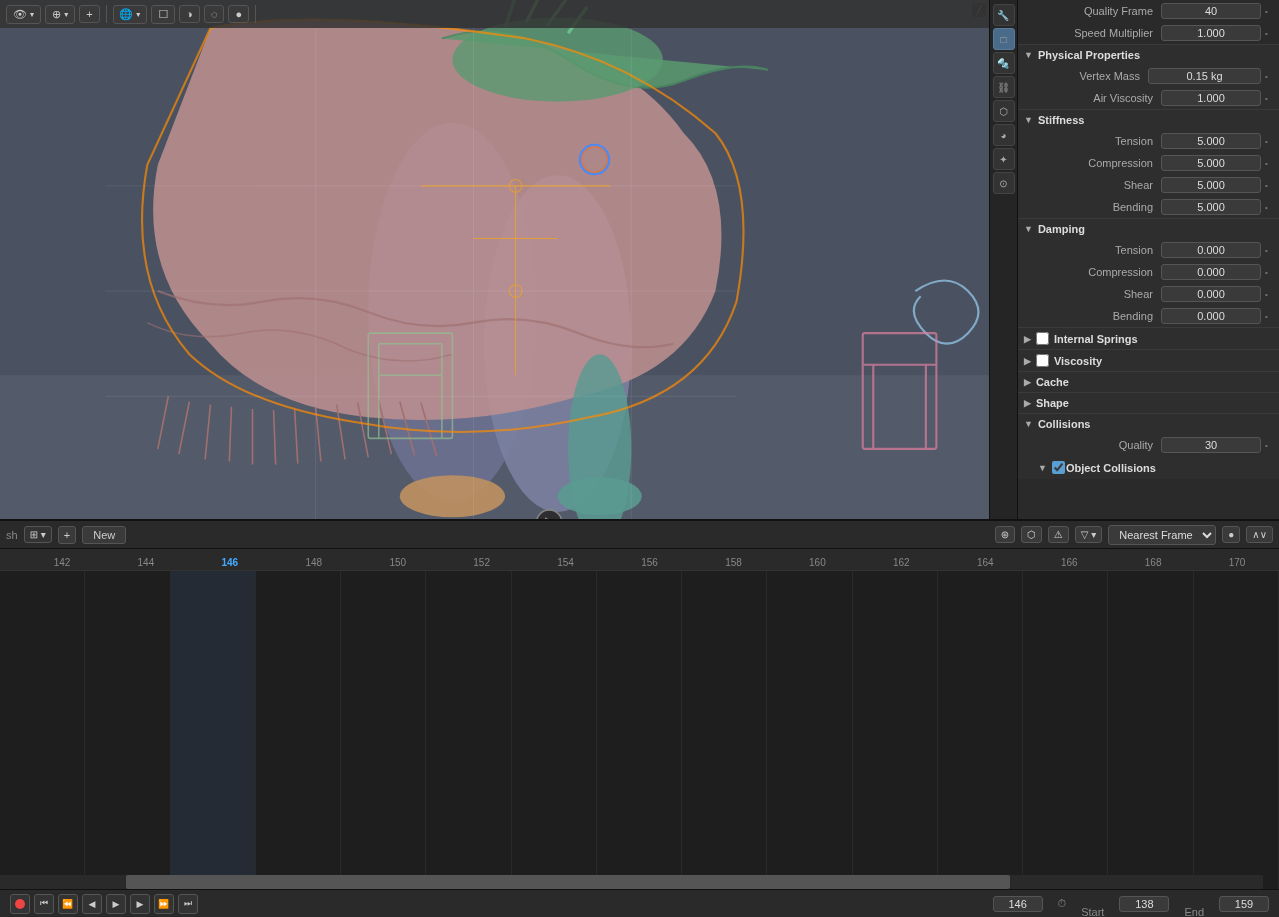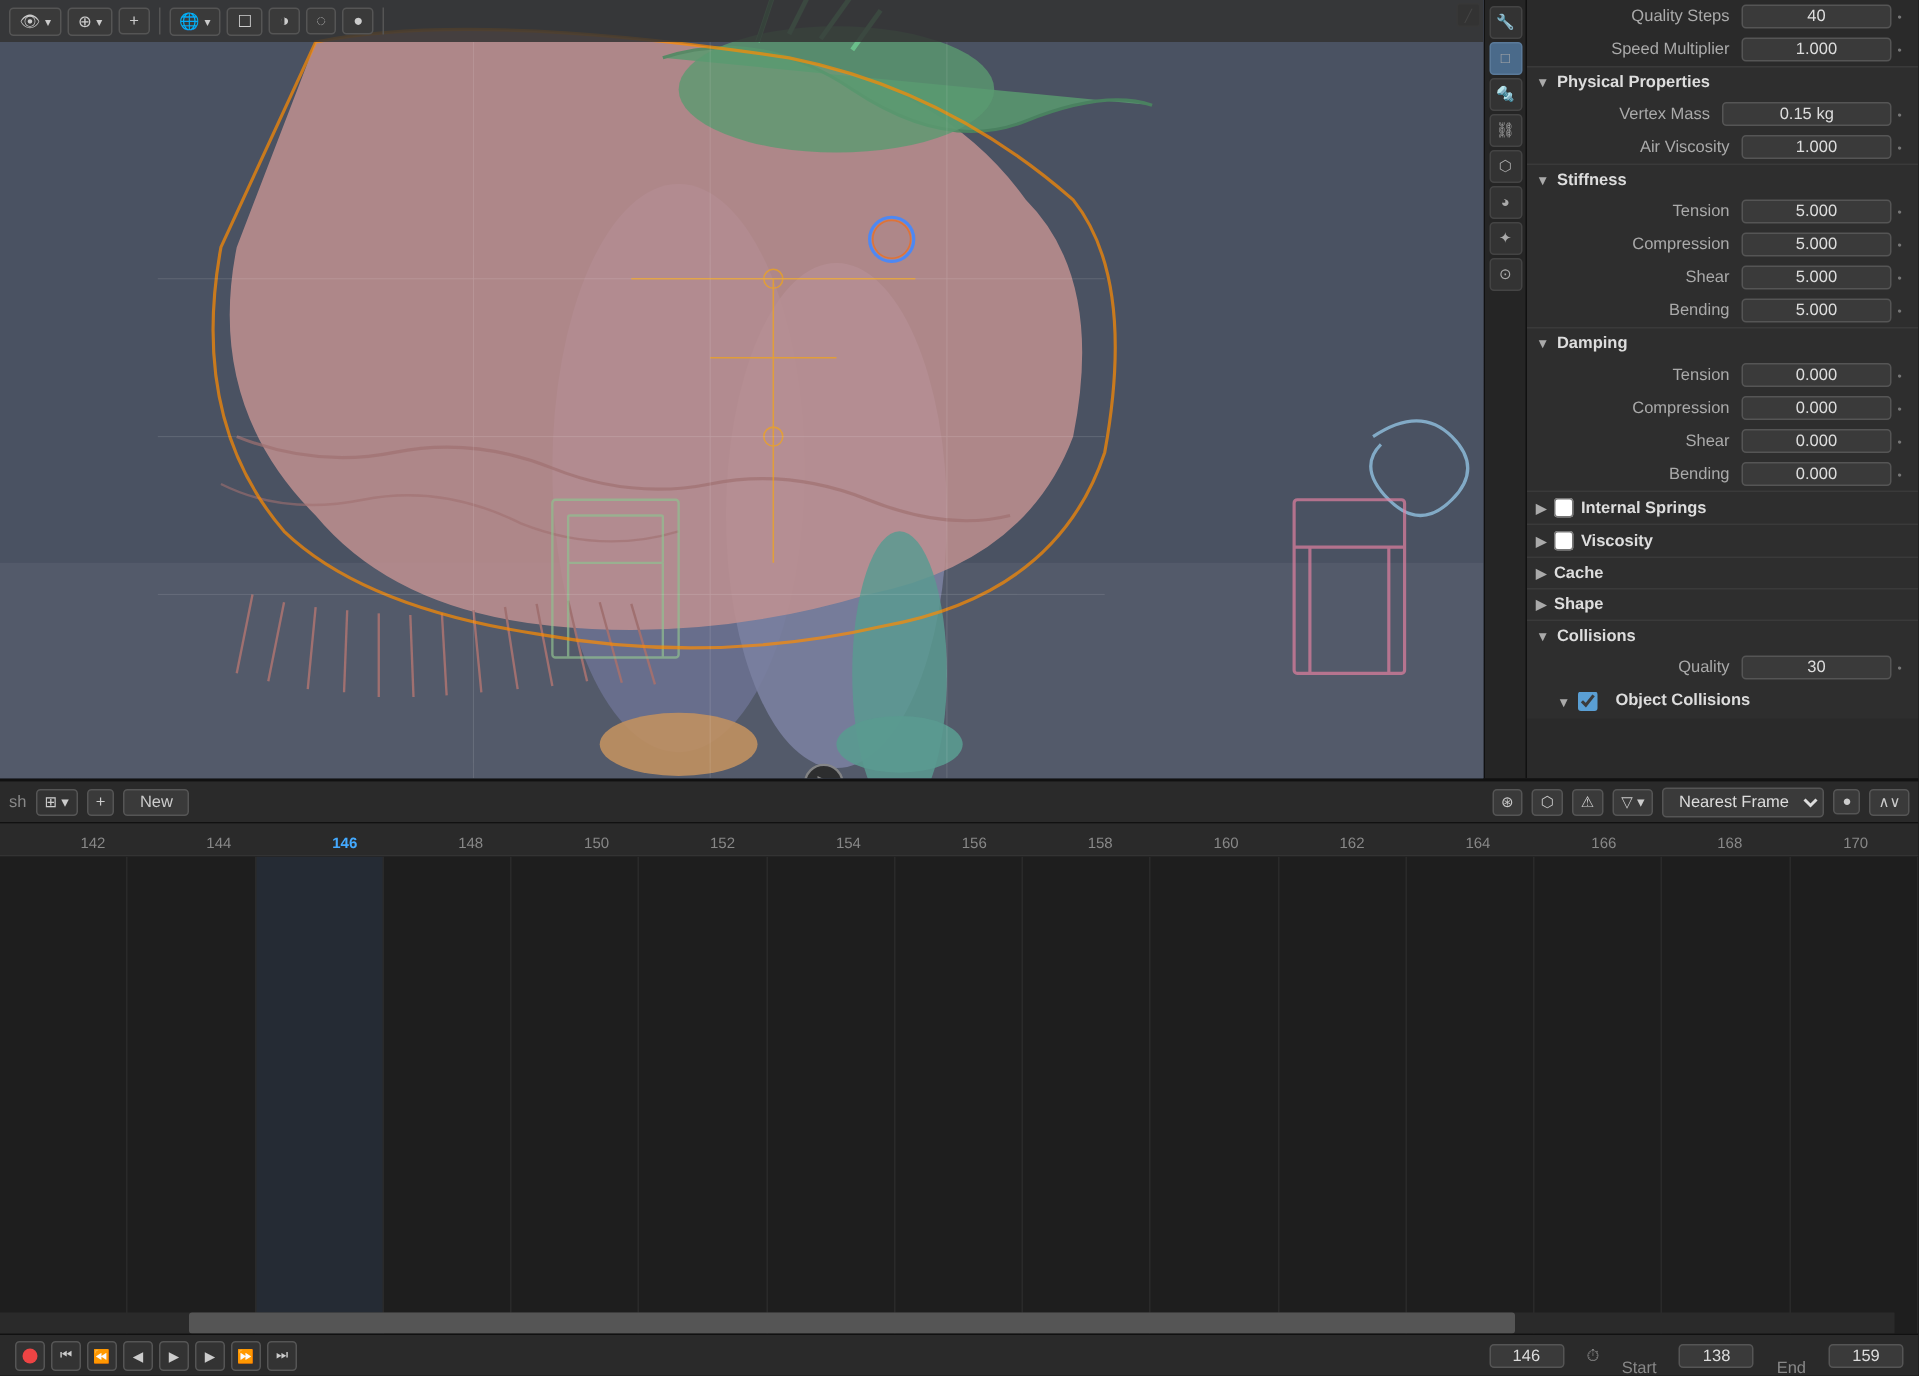--- a/index.html
+++ b/index.html
@@ -216,22 +216,22 @@
     }
 
     .subsection-title {
       font-size: 11px;
       color: #ddd;
       font-weight: 600;
     }
 
     .checkbox-label {
       display: flex;
-      align-items: flex-start;
-      gap: 12px;
+      align-items: center;
+      gap: 1px;
     }
 
     .prop-checkbox {
       width: 13px;
       height: 13px;
       accent-color: #5a9fd4;
     }
 
     .top-divider {
       border-top: 1px solid #3a3a3a;
@@ -589,21 +589,21 @@
       <div class="panel-icon-btn">⬡</div>
       <div class="panel-icon-btn">◕</div>
       <div class="panel-icon-btn">✦</div>
       <div class="panel-icon-btn">⊙</div>
     </div>
 
     <div class="panel-content">
 
 
       <div class="prop-row">
-        <span class="prop-label">Quality Steps</span>
+        <span class="prop-label">Quality Frame</span>
         <input class="prop-value" type="text" value="40" style="">
         <span class="prop-dot">•</span>
       </div>
       <div class="prop-row">
         <span class="prop-label">Speed Multiplier</span>
         <input class="prop-value" type="text" value="1.000" style="">
         <span class="prop-dot">•</span>
       </div>
 
       <div class="subsection top-divider">

